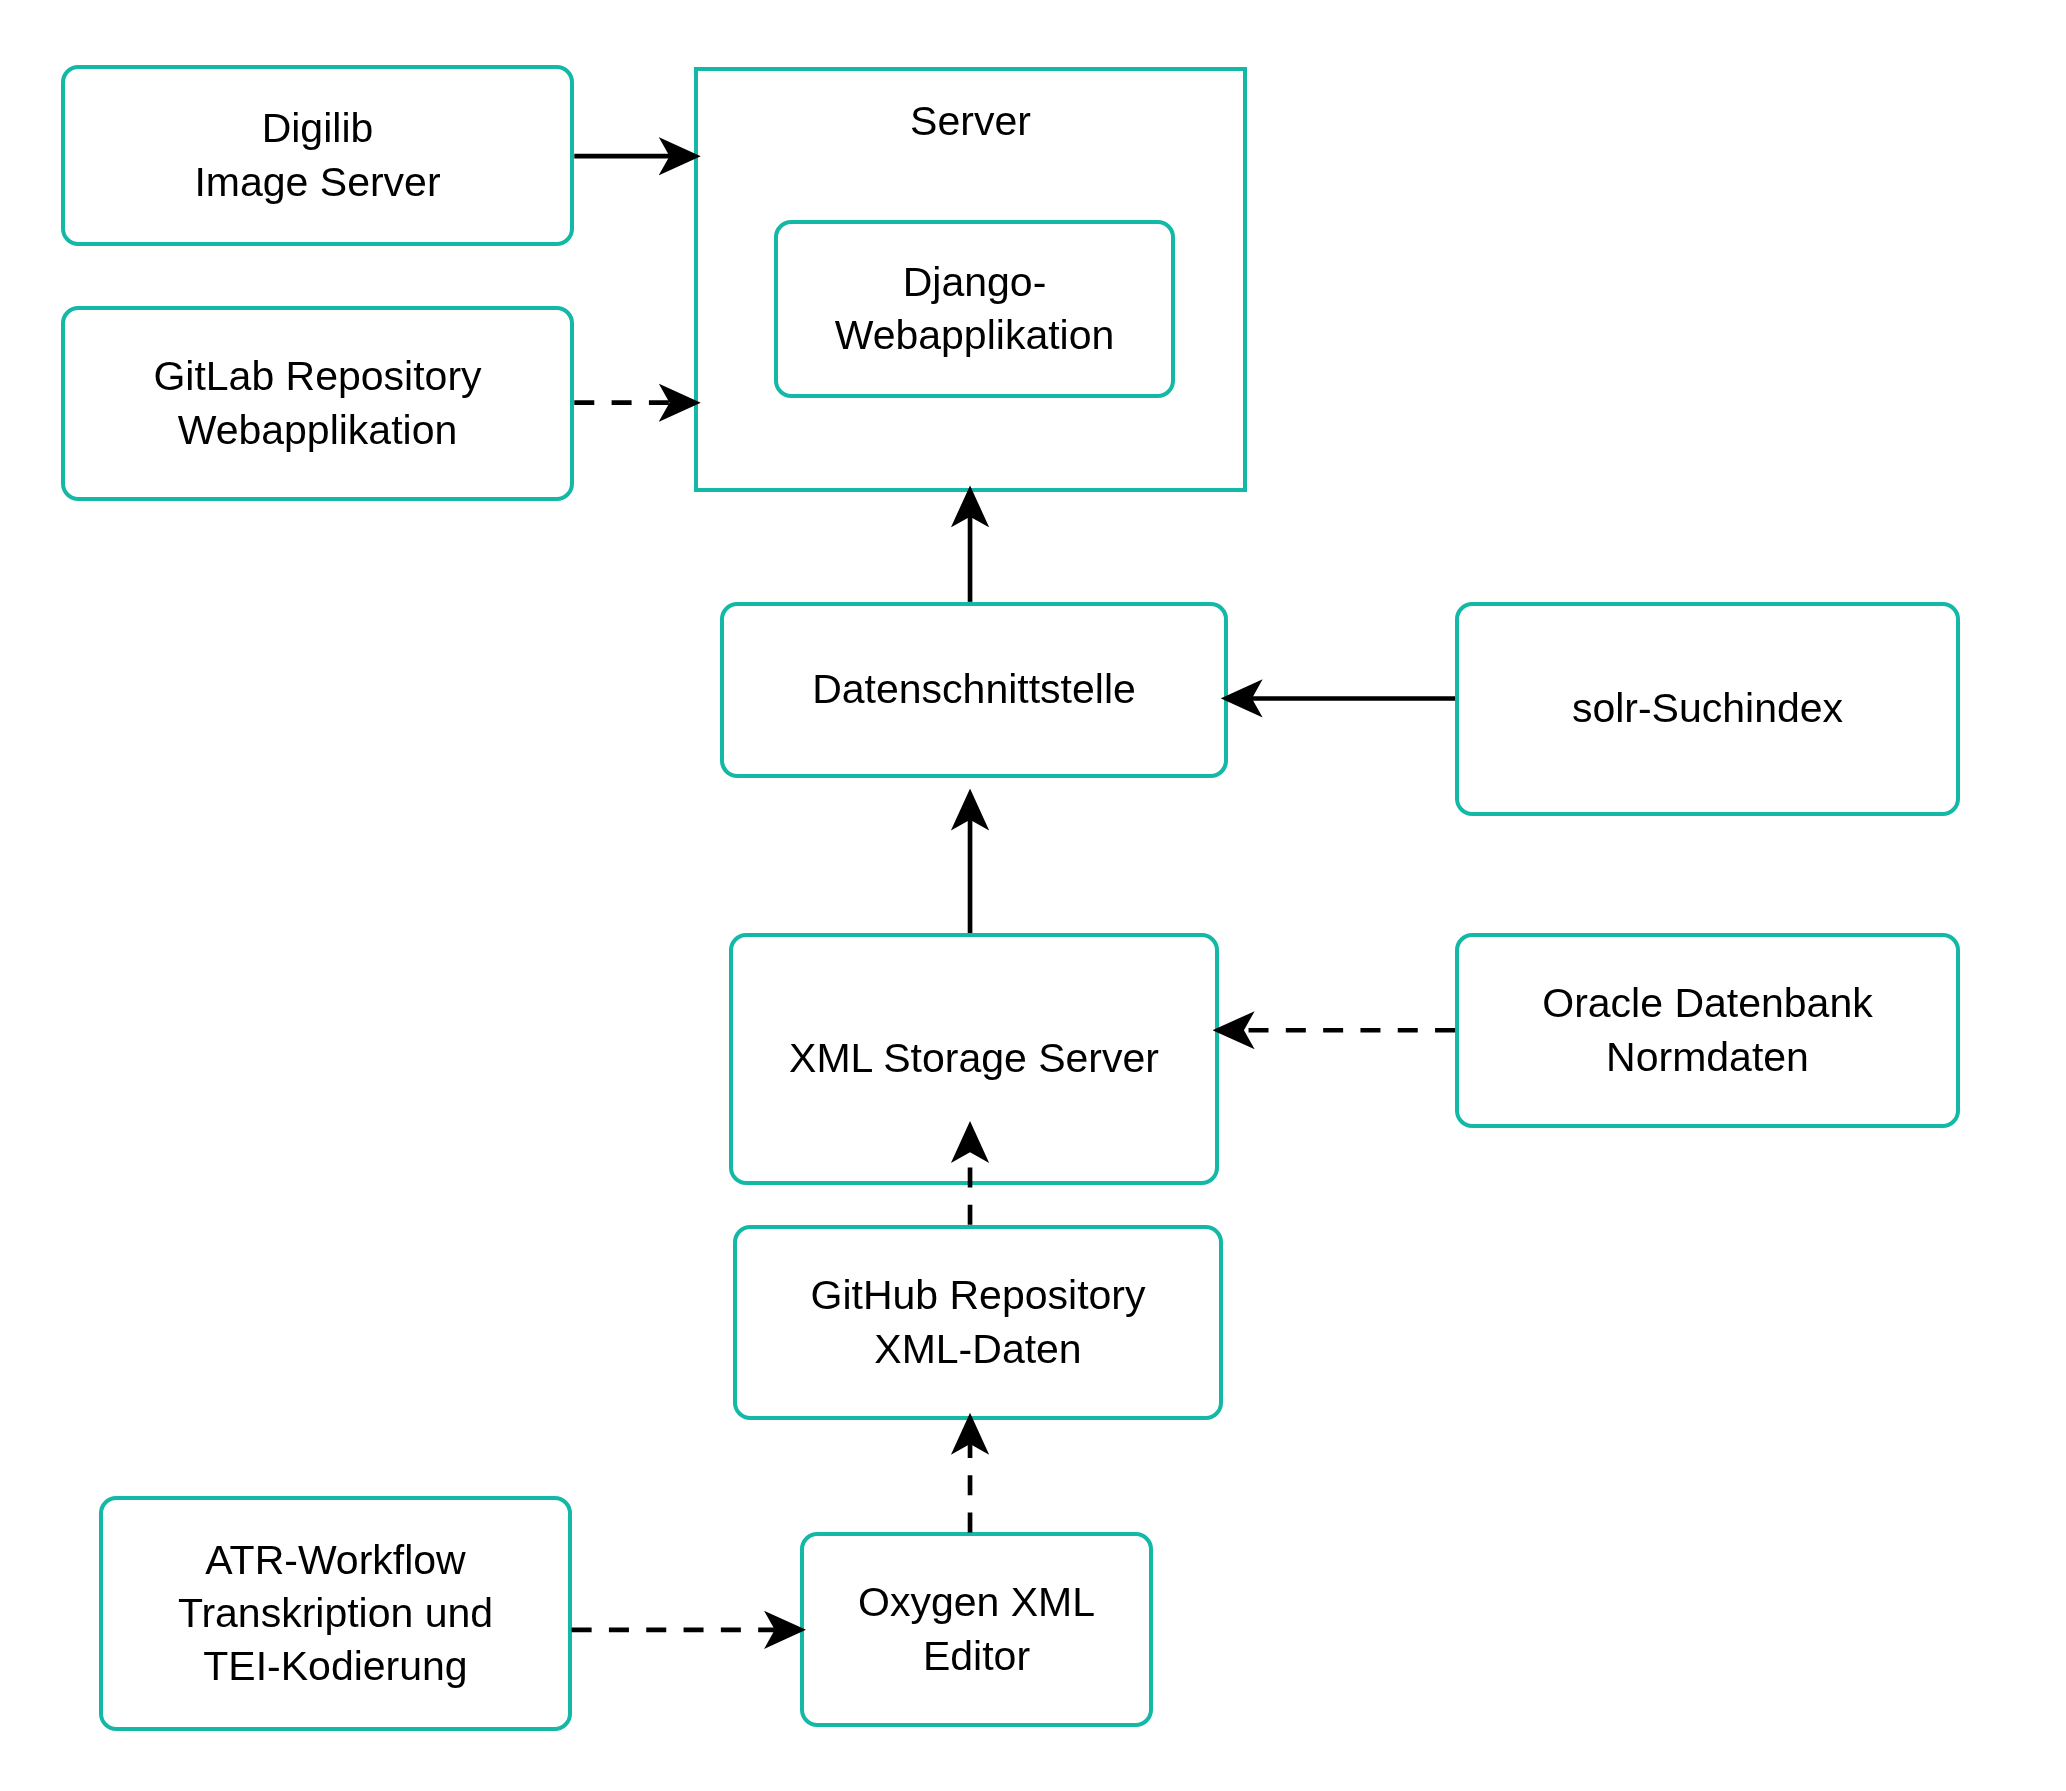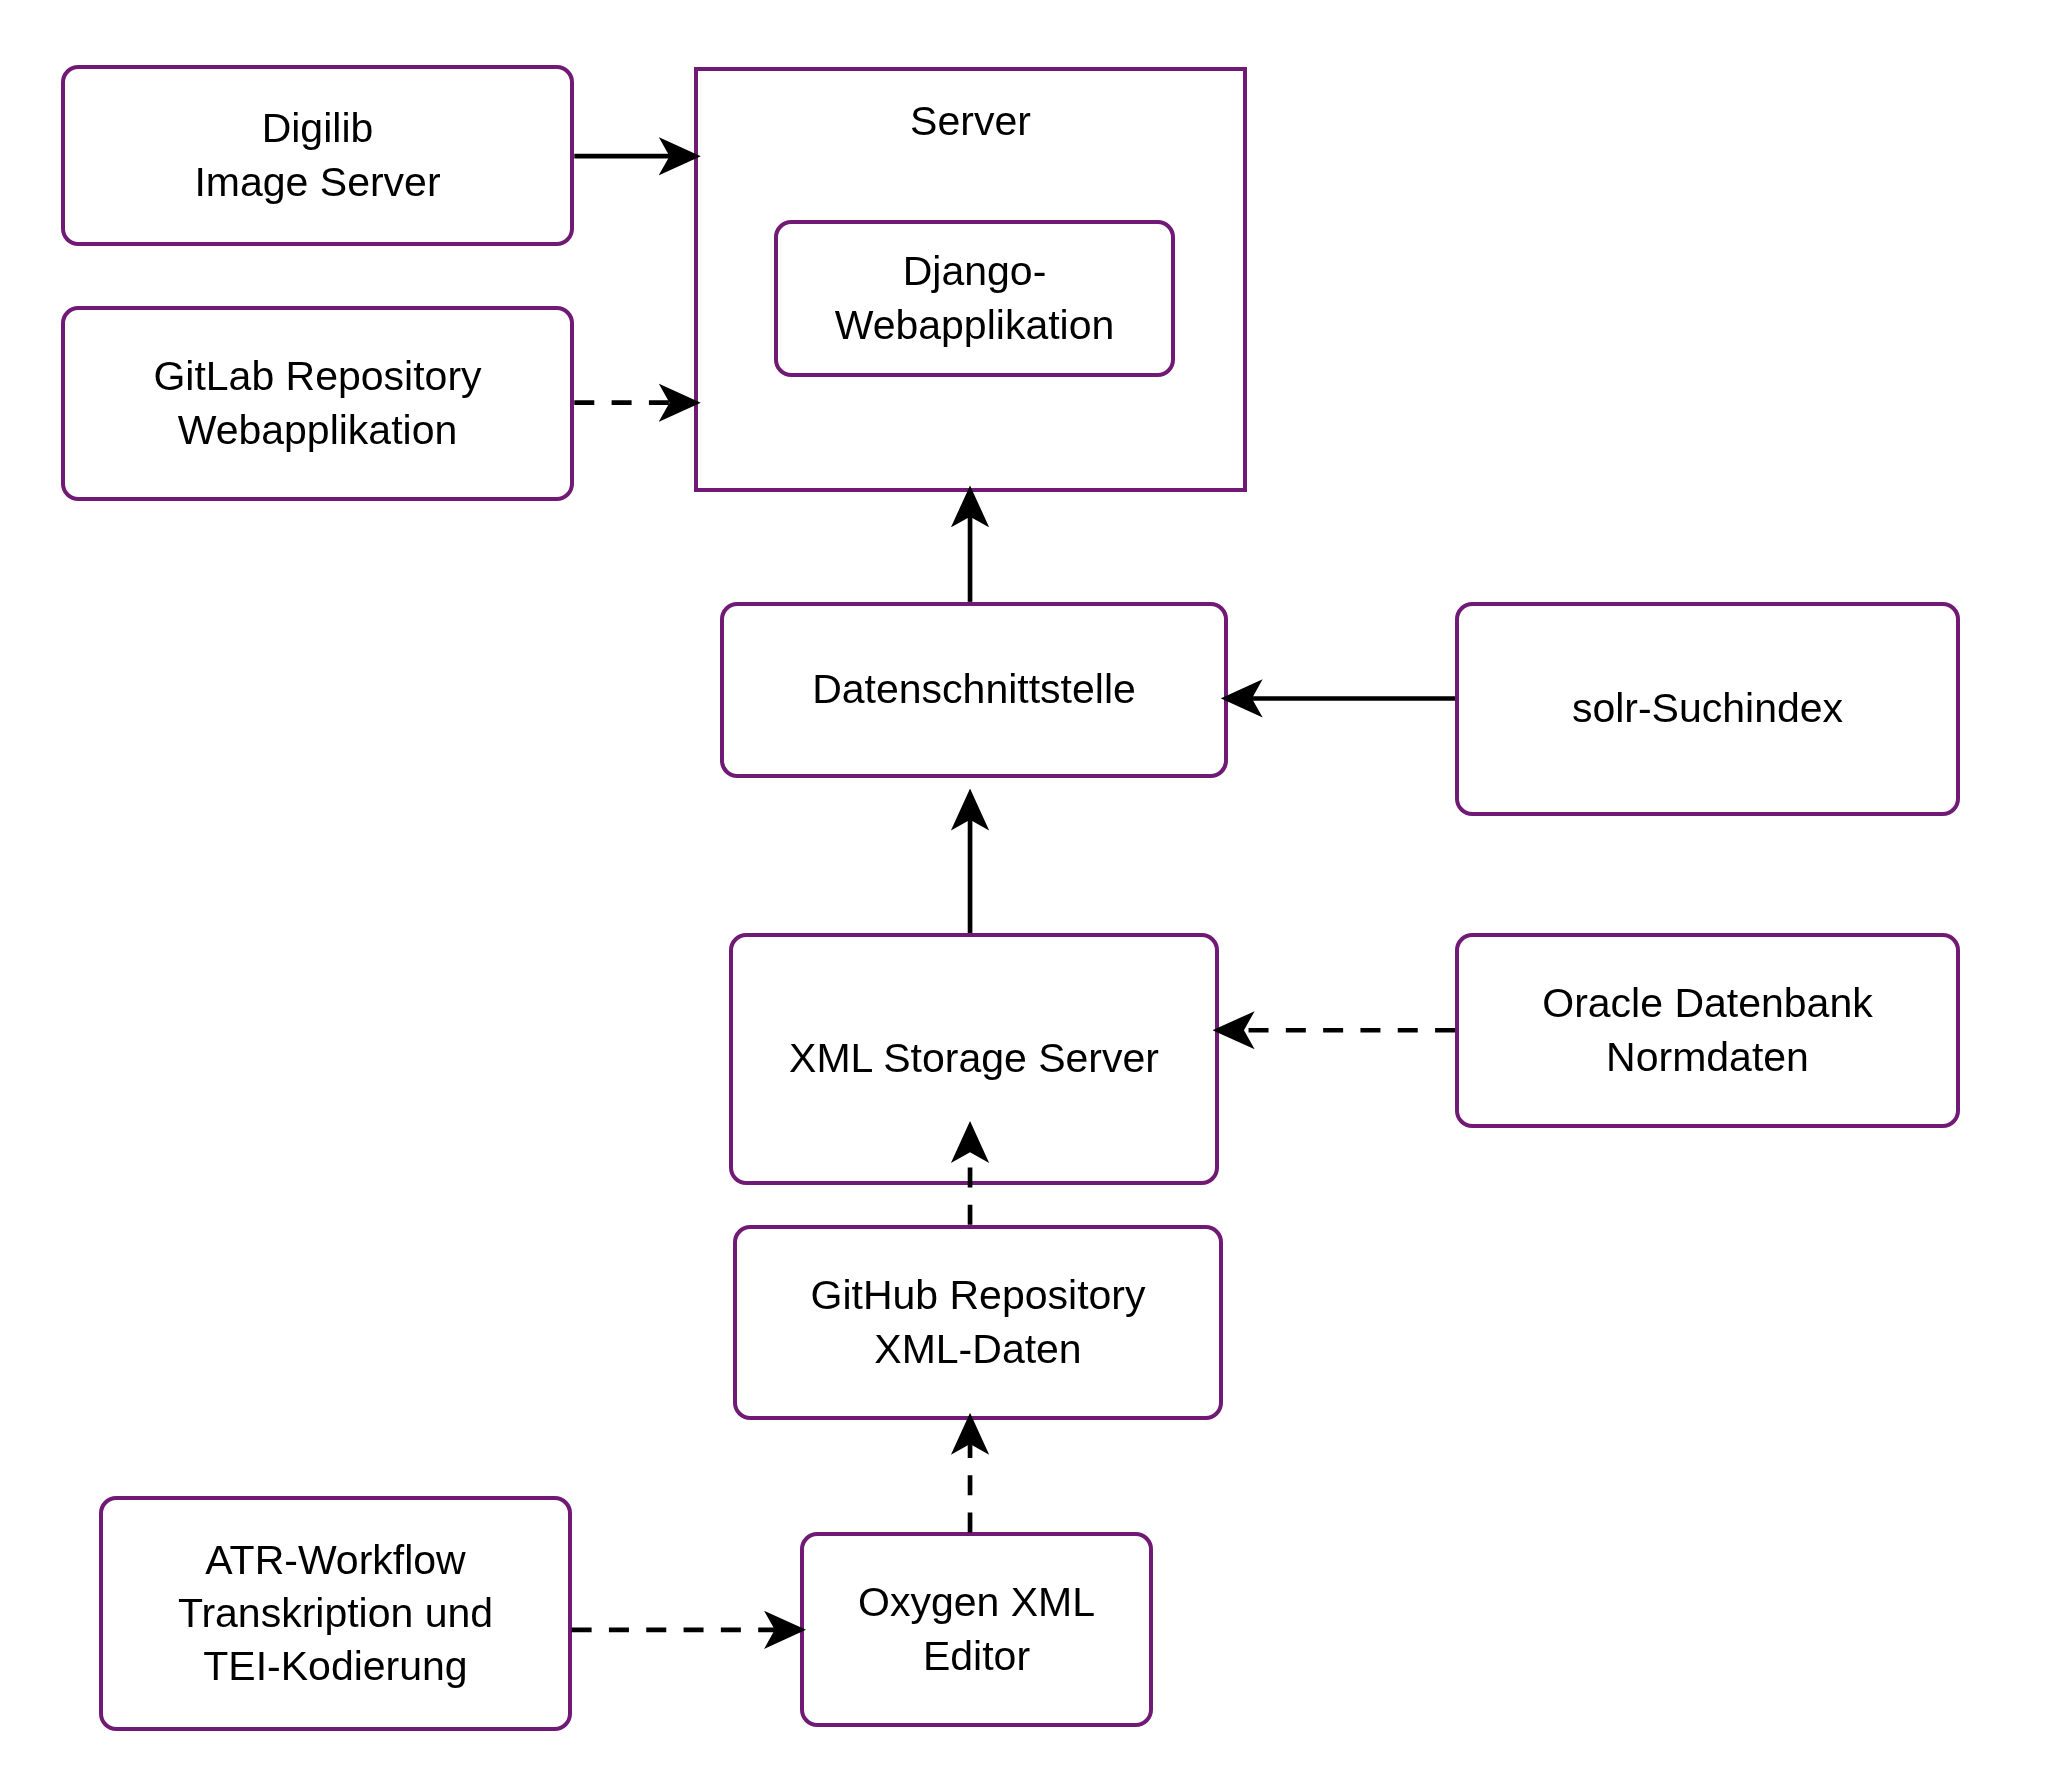--- a/index.html
+++ b/index.html
@@ -15,21 +15,21 @@
   #canvas {
     position: relative;
     width: 2066px;
     height: 1792px;
     background: #ffffff;
     overflow: hidden;
   }
   .node {
     position: absolute;
     box-sizing: border-box;
-    border: 4px solid #701a75;
+    border: 4px solid #14b8a6;
     border-radius: 17.3px;
     background: #ffffff;
     display: flex;
     align-items: center;
     justify-content: center;
     text-align: center;
     line-height: 1.30;
     font-size: 41px;
     color: #000000;
     white-space: pre-line;
@@ -84,21 +84,21 @@
         <line x1="1456" y1="1838" x2="1456" y2="1692" stroke="#000000" stroke-width="7" marker-end="url(#arrowhead)" stroke-dasharray="30 26"></line>
         <line x1="1456" y1="2300" x2="1456" y2="2130" stroke="#000000" stroke-width="7" marker-end="url(#arrowhead)" stroke-dasharray="30 26"></line>
         <line x1="858" y1="2446" x2="1200" y2="2446" stroke="#000000" stroke-width="7" marker-end="url(#arrowhead)" stroke-dasharray="30 26"></line>
       </g>
   </svg>
 
   <div class="node square container" style="left:694px; top:67px; width:553px; height:425px;">
     <span class="container-label">Server</span>
   </div>
 
-  <div class="node" style="left:774px; top:220px; width:401px; height:157px; z-index:4;">
+  <div class="node" style="left:774px; top:220px; width:401px; height:178px; z-index:4;">
     <span>Django-
 Webapplikation</span>
   </div>
 
   <div class="node" style="left:61px; top:65px; width:513px; height:181px;">
     <span>Digilib
 Image Server</span>
   </div>
 
   <div class="node" style="left:61px; top:306px; width:513px; height:195px;">

